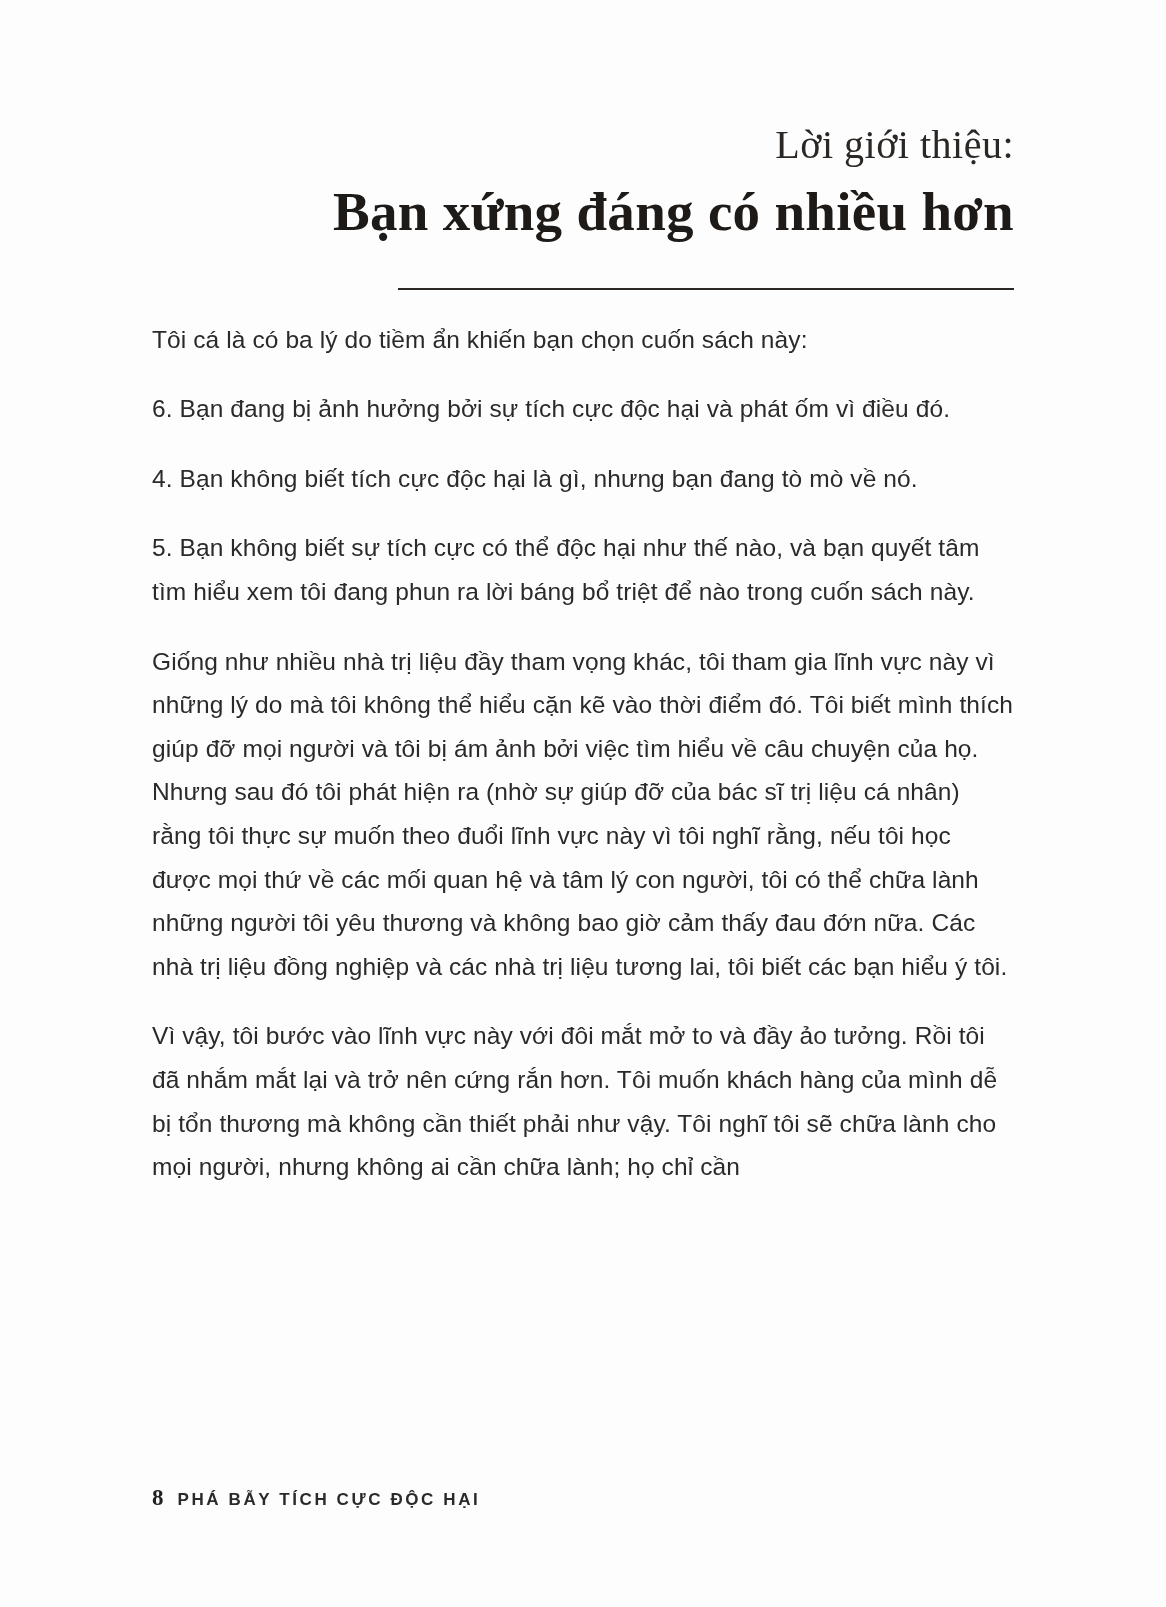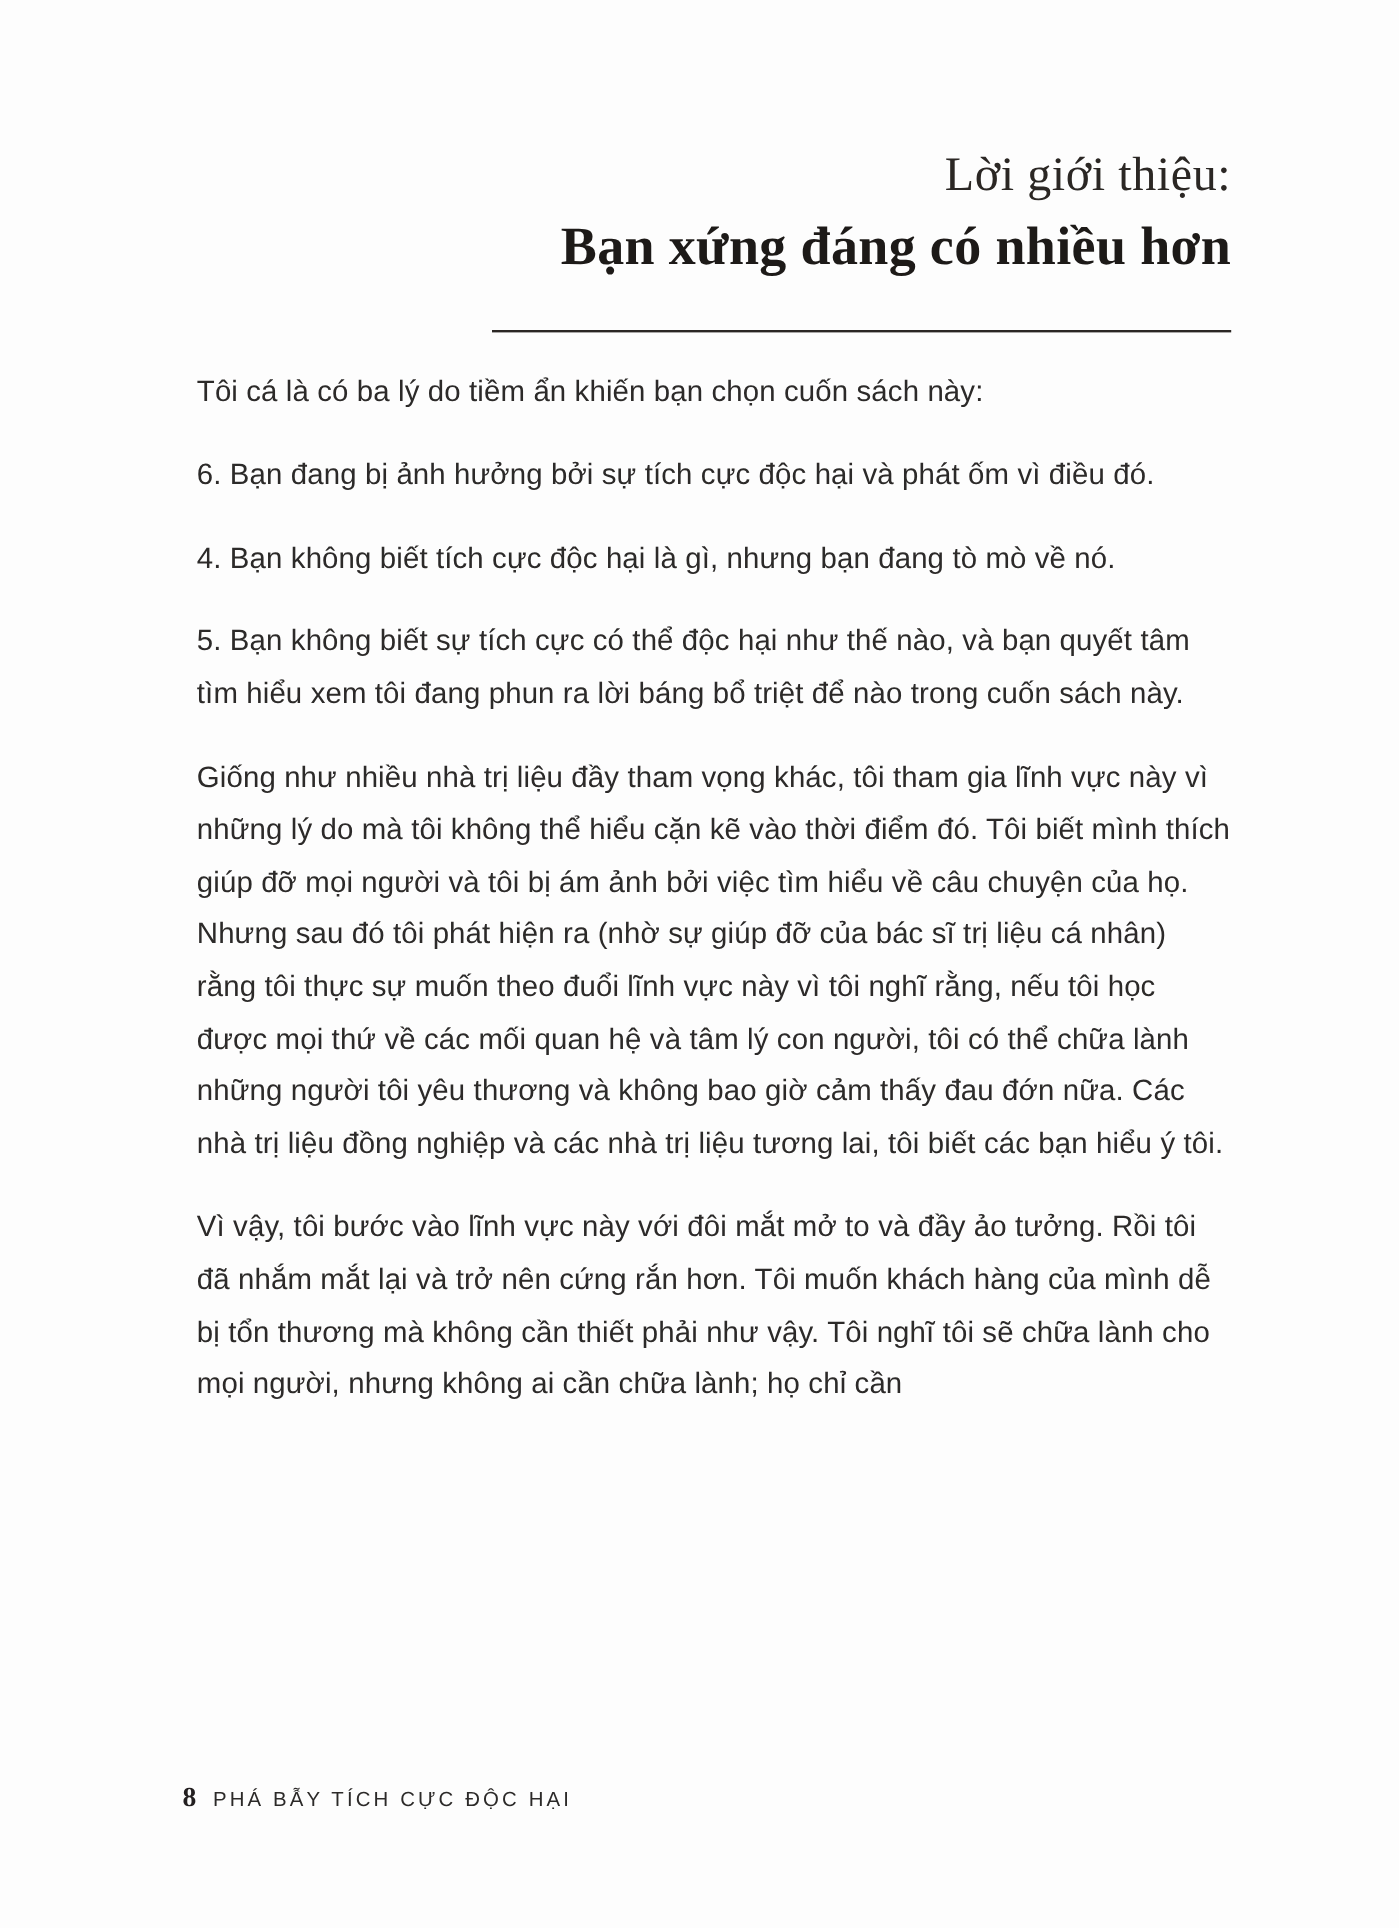--- a/index.html
+++ b/index.html
@@ -16,21 +16,21 @@
     position: relative;
     overflow: hidden;
   }
   .page {
     position: absolute;
     inset: 0;
     background: #fdfdfd;
   }
   .content {
     position: absolute;
-    left: 164px;
+    left: 152px;
     top: 0;
     width: 862px;
     height: 1339px;
   }
 
   
   .heading {
     padding-top: 120px;
     text-align: right;
   }
@@ -39,21 +39,21 @@
     font-size: 40px;
     line-height: 1.25;
     letter-spacing: 0.5px;
     color: #2b2724;
     margin: 0 0 6px 0;
     font-weight: 400;
   }
   .heading .title-line {
     font-family: "Liberation Serif", serif;
     font-weight: 700;
-    font-size: 45px;
+    font-size: 55px;
     line-height: 1.3;
     color: #1d1a18;
     margin: 0;
     letter-spacing: 0.3px;
   }
   .rule {
     margin: 40px 0 0 auto;
     width: 616px;
     height: 2px;
     background: #2b2724;
@@ -83,21 +83,21 @@
     gap: 14px;
   }
   .footer .folio {
     font-family: "Liberation Serif", serif;
     font-weight: 700;
     font-size: 23px;
     color: #231f20;
   }
   .footer .runhead {
     font-family: "Liberation Sans", sans-serif;
-    font-weight: 400;
+    font-weight: 700;
     font-size: 17px;
     letter-spacing: 2.6px;
     color: #2c2a29;
   }
 </style>
 </head>
 <body>
 
 <div class="page">
   <div class="content">

